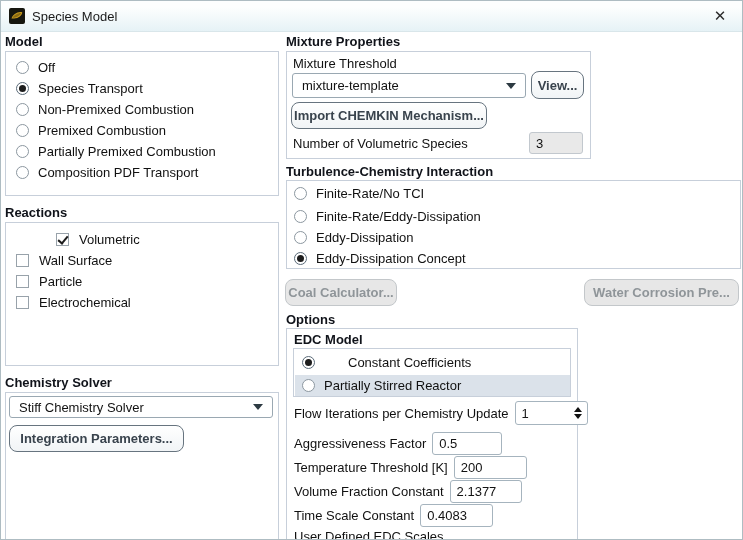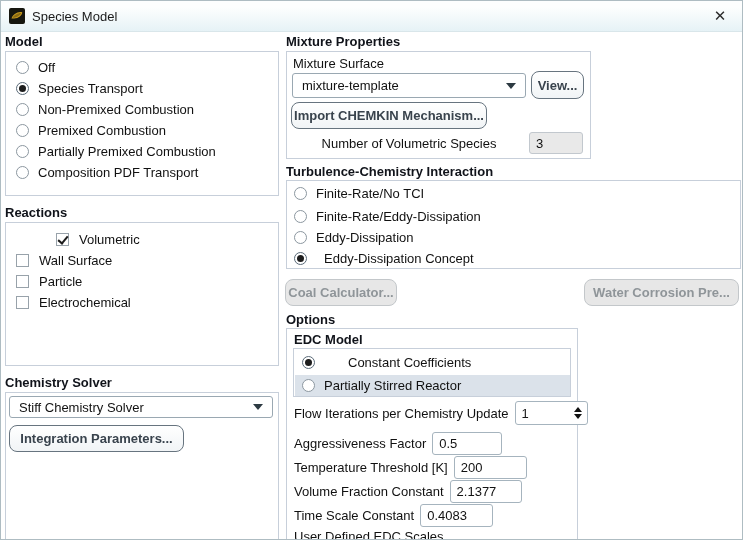--- a/index.html
+++ b/index.html
@@ -137,45 +137,45 @@
   <div class="heading" style="left:4px;top:374px;">Chemistry Solver</div>
   <div class="group" style="left:4px;top:391px;width:274px;height:160px;"></div>
   <div class="dropdown" style="left:8px;top:395px;width:264px;height:22px;text-align:center;">
     <span class="ddtext">Stiff Chemistry Solver</span>
     <span class="caret"></span>
   </div>
   <div class="btn" style="left:8px;top:424px;width:175px;height:27px;">Integration Parameters...</div>
 
   <div class="heading" style="left:285px;top:33px;">Mixture Properties</div>
   <div class="group" style="left:285px;top:50px;width:305px;height:108px;"></div>
-  <div class="lbl" style="position:absolute;left:292px;top:55px;">Mixture Surface</div>
+  <div class="lbl" style="position:absolute;left:292px;top:55px;">Mixture Threshold</div>
   <div class="dropdown" style="left:291px;top:72px;width:234px;height:25px;">
     <span class="ddtext">mixture-template</span>
     <span class="caret"></span>
   </div>
   <div class="btn" style="left:530px;top:70px;width:53px;height:28px;">View...</div>
   <div class="btn" style="left:290px;top:101px;width:196px;height:27px;">Import CHEMKIN Mechanism...</div>
-  <div class="lbl" style="position:absolute;left:292px;top:135px;width:232px;text-align:center;">Number of Volumetric Species</div>
+  <div class="lbl" style="position:absolute;left:292px;top:135px;width:232px;text-align:left;">Number of Volumetric Species</div>
   <div class="field disabled" style="left:528px;top:131px;width:54px;height:22px;line-height:22px;">3</div>
 
   <div class="heading" style="left:285px;top:163px;">Turbulence-Chemistry Interaction</div>
   <div class="group" style="left:285px;top:179px;width:455px;height:89px;">
     <div class="row" style="left:7px;top:4px;">
       <span class="radio"></span>
       <span class="lbl">Finite-Rate/No TCI</span>
     </div>
     <div class="row" style="left:7px;top:27px;">
       <span class="radio"></span>
       <span class="lbl">Finite-Rate/Eddy-Dissipation</span>
     </div>
     <div class="row" style="left:7px;top:48px;">
       <span class="radio"></span>
       <span class="lbl">Eddy-Dissipation</span>
     </div>
-    <div class="row" style="left:7px;top:69px;gap:8px;">
+    <div class="row" style="left:7px;top:69px;">
       <span class="radio selected"></span>
       <span class="lbl">Eddy-Dissipation Concept</span>
     </div>
   </div>
   <div class="btn disabled" style="left:284px;top:278px;width:112px;height:27px;">Coal Calculator...</div>
   <div class="btn disabled" style="left:583px;top:278px;width:155px;height:27px;">Water Corrosion Pre...</div>
 
   <div class="heading" style="left:285px;top:311px;">Options</div>
   <div class="group" style="left:285px;top:327px;width:292px;height:220px;"></div>
   <div class="heading" style="left:293px;top:331px;">EDC Model</div>

